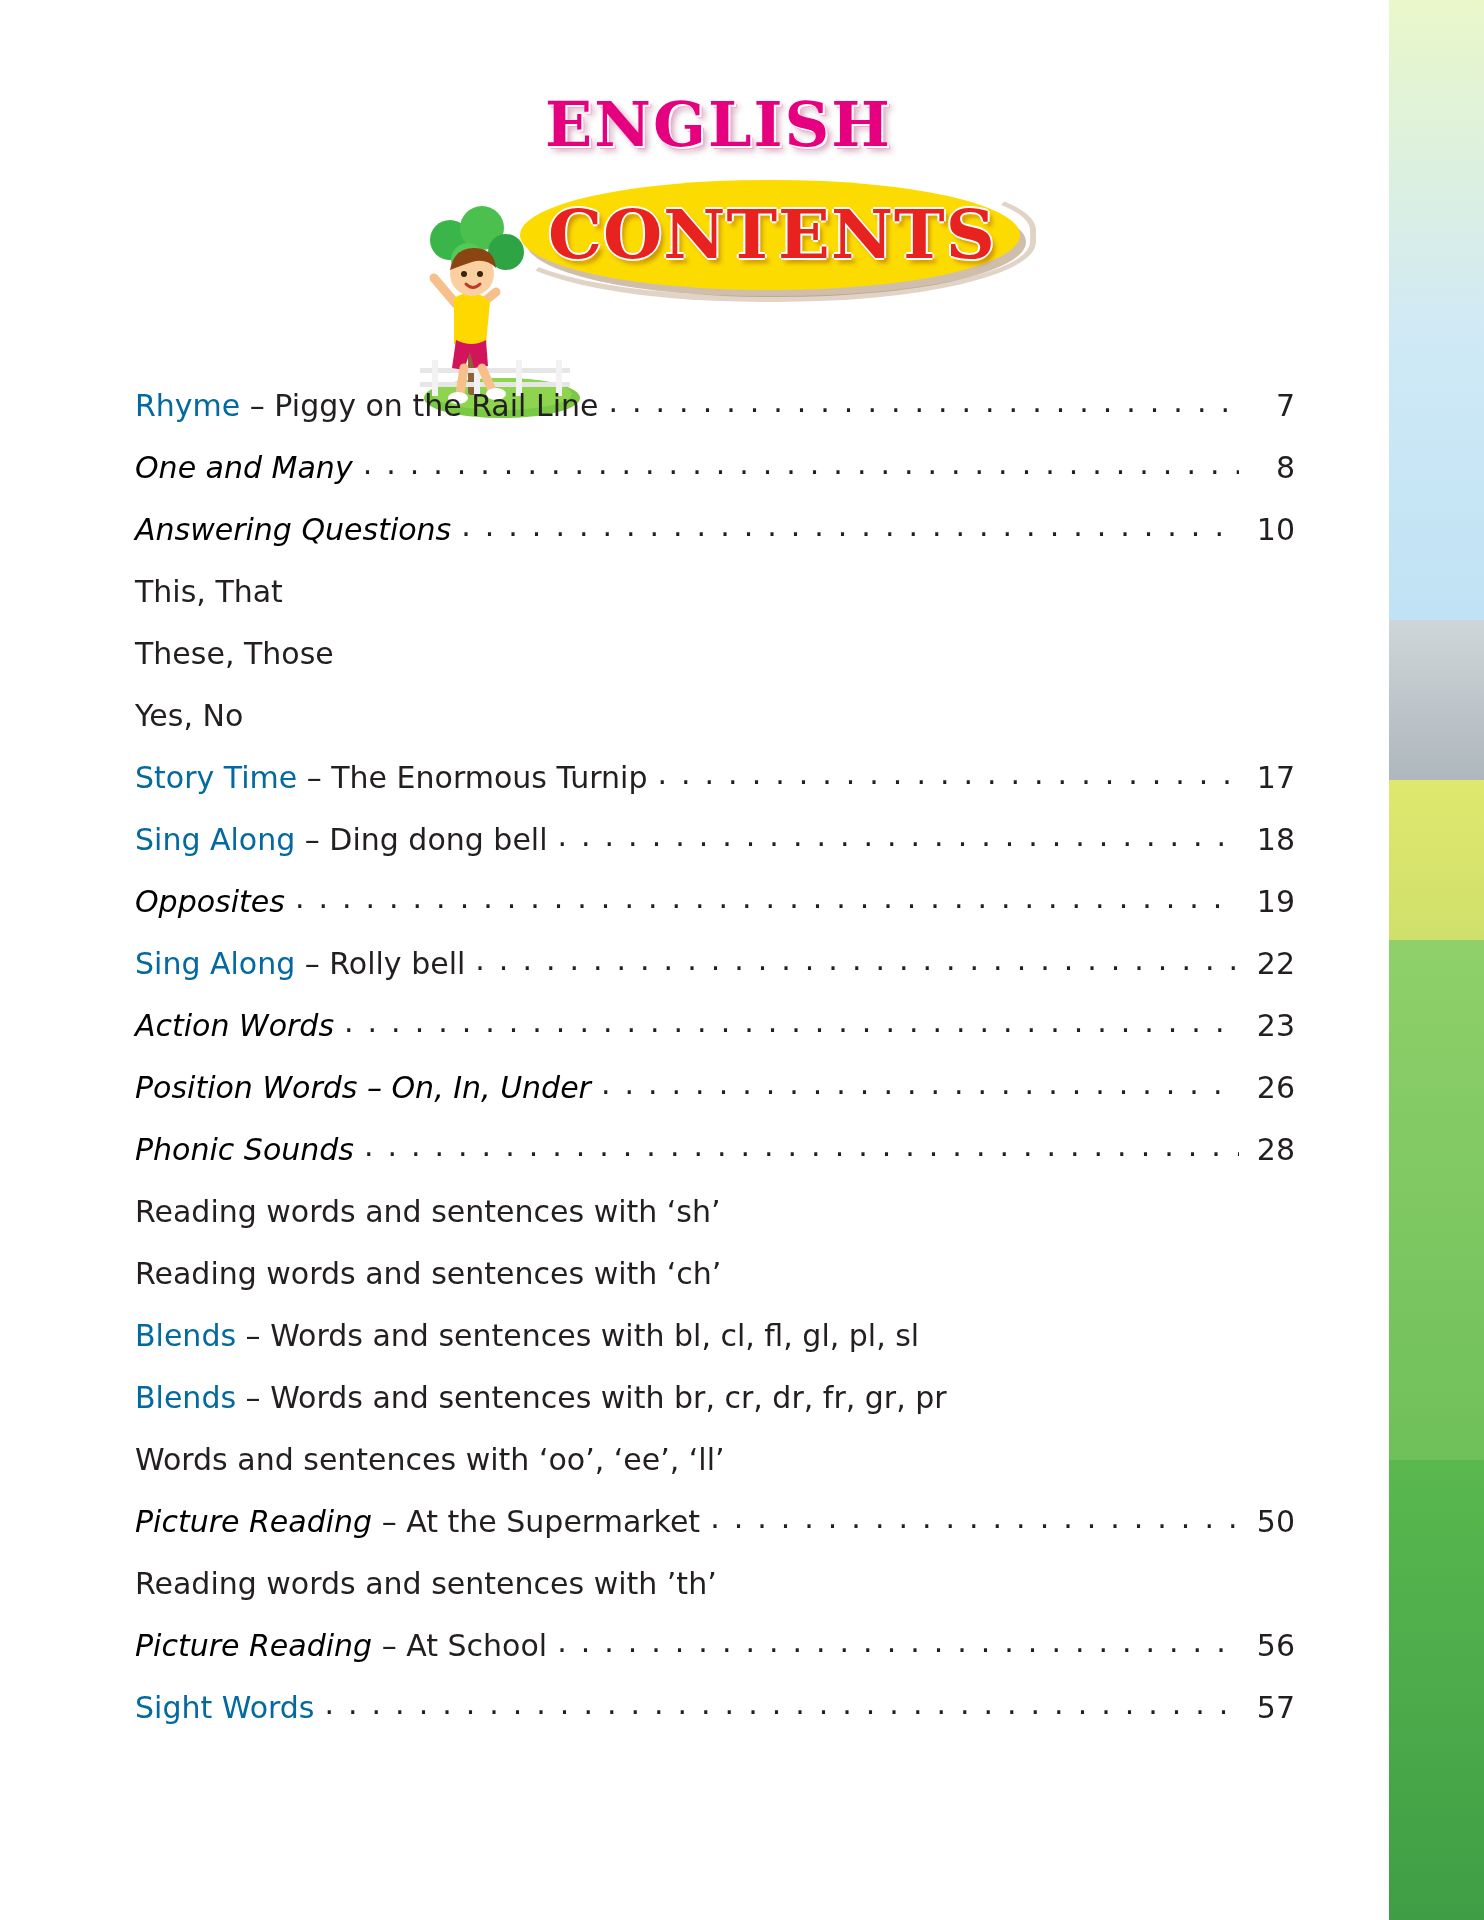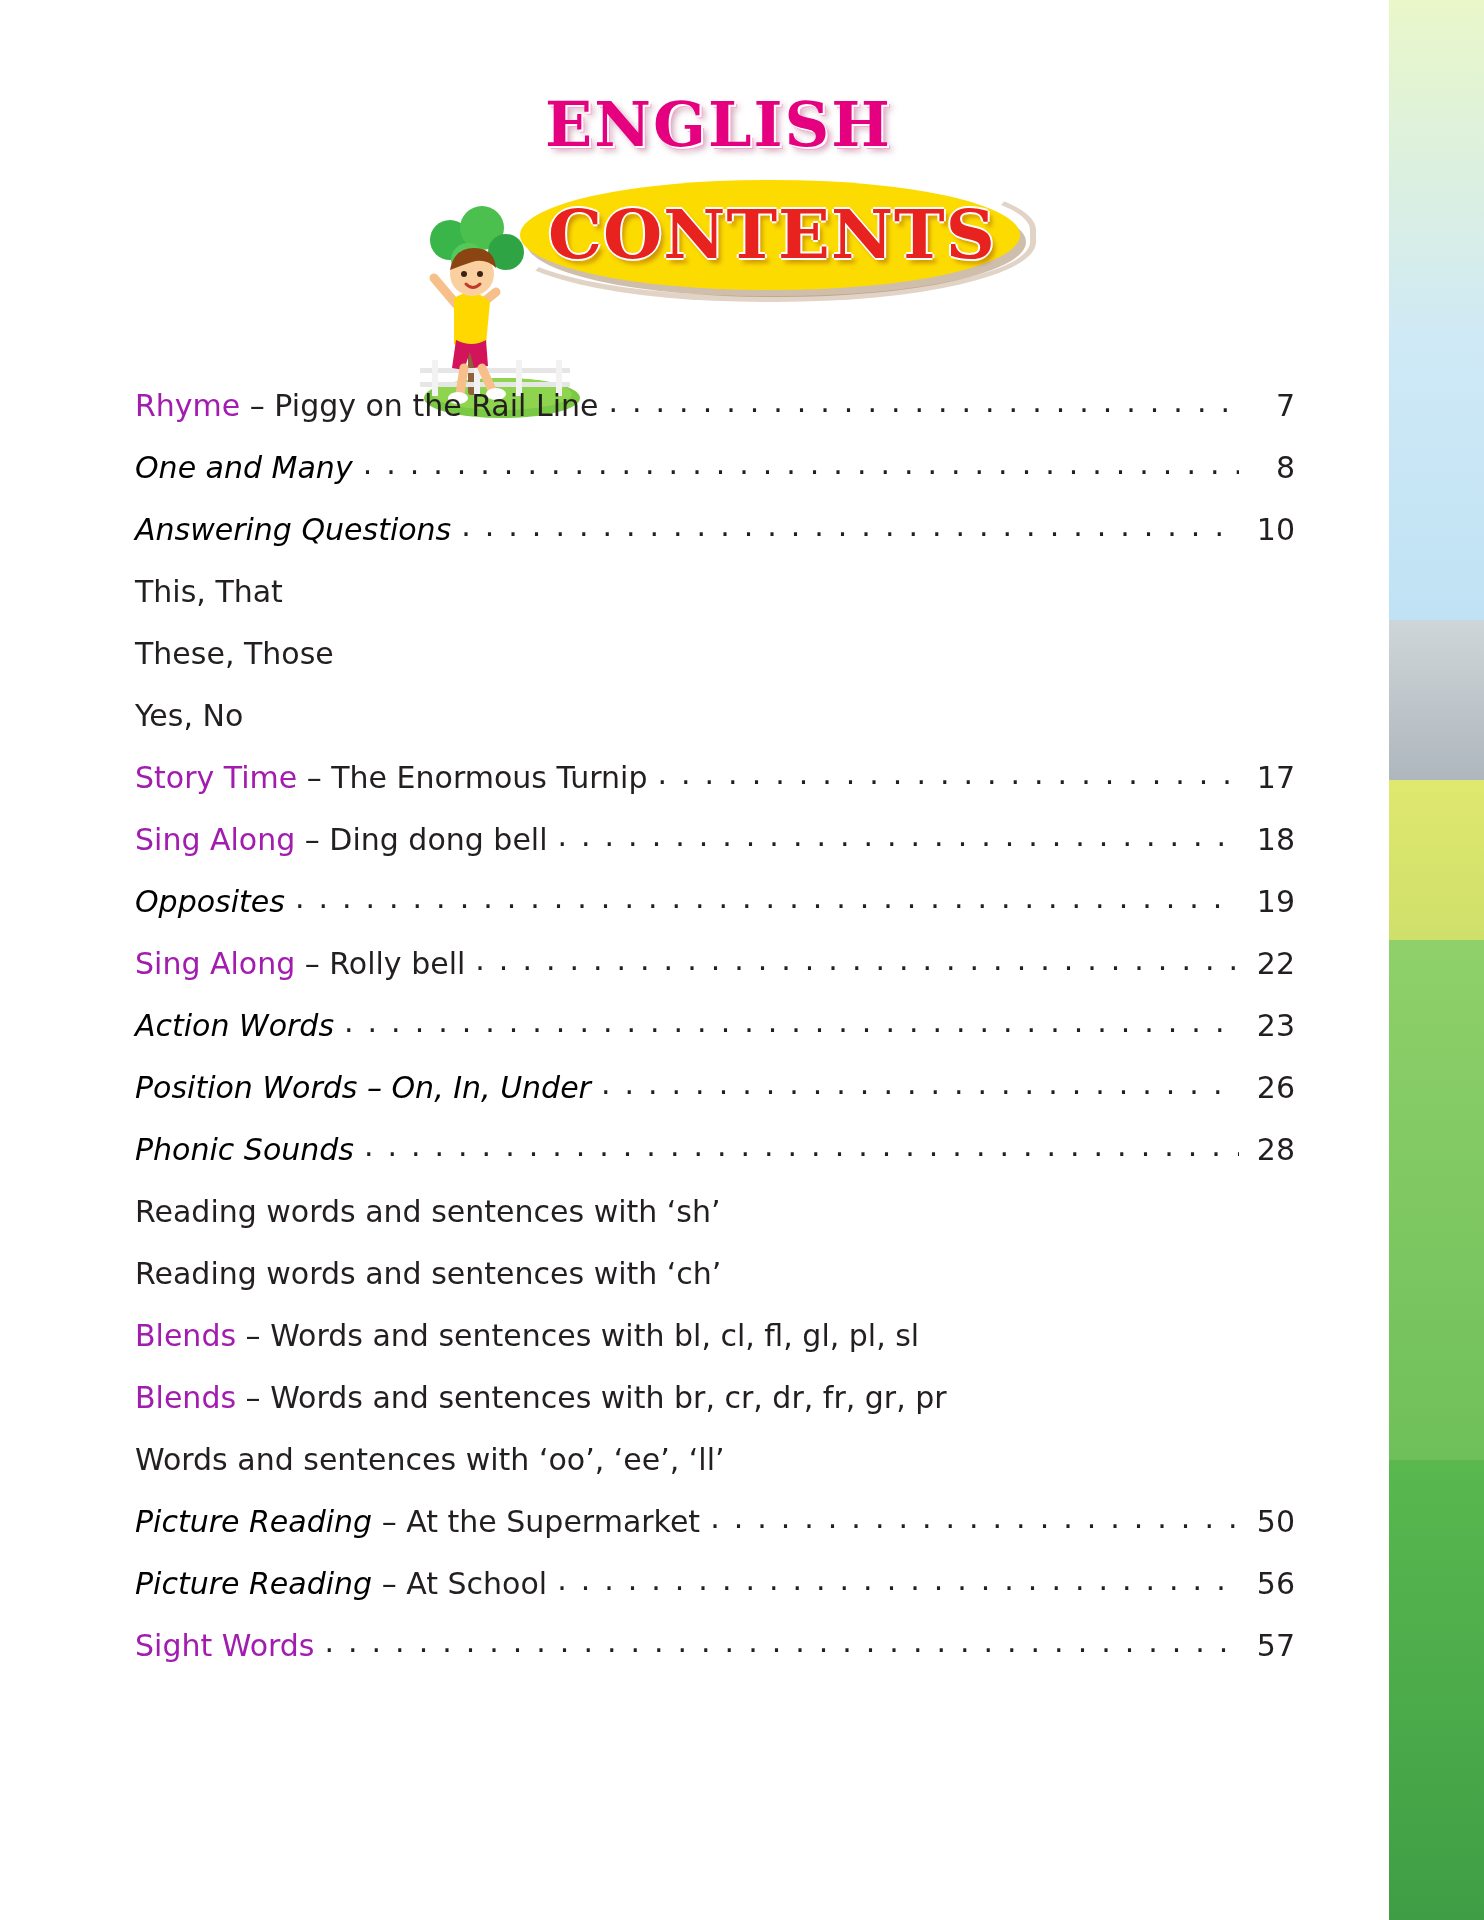--- a/index.html
+++ b/index.html
@@ -111,21 +111,21 @@
   }
   .toc-row {
     display: flex;
     align-items: baseline;
     height: 62px;
     font-size: 30px;
     color: #231f20;
     white-space: nowrap;
   }
   .toc-label { flex: 0 0 auto; }
-  .toc-label .cat-pink { color: #a21caf; margin-top: 20px; }
+  .toc-label .cat-pink { color: #0369a1; margin-top: 20px; }
   .toc-label .cat-blue { color: #000000; font-style: italic; }
   .dots {
     flex: 1 1 auto;
     margin: 0 10px;
     overflow: hidden;
     color: #231f20;
     letter-spacing: 14px;
     font-size: 30px;
     position: relative;
     top: -4px;
@@ -269,20 +269,23 @@
       <span class="toc-label"><span class="cat-pink">Blends</span><span> – Words and sentences with br, cr, dr, fr, gr, pr</span></span>
     </div>
     <div class="toc-row no-page">
       <span class="toc-label"><span>Words and sentences with ‘oo’, ‘ee’, ‘ll’</span></span>
     </div>
     <div class="toc-row">
       <span class="toc-label"><span class="cat-blue">Picture Reading</span><span> – At the Supermarket</span></span>
       <span class="dots">................................................................................</span>
       <span class="toc-page">50</span>
     </div>
+    <div class="toc-row no-page">
+      <span class="toc-label"><span>Reading words and sentences with ’th’</span></span>
+    </div>
     <div class="toc-row">
       <span class="toc-label"><span class="cat-blue">Picture Reading</span><span> – At School</span></span>
       <span class="dots">................................................................................</span>
       <span class="toc-page">56</span>
     </div>
     <div class="toc-row">
       <span class="toc-label"><span class="cat-pink">Sight Words</span></span>
       <span class="dots">................................................................................</span>
       <span class="toc-page">57</span>
     </div>

